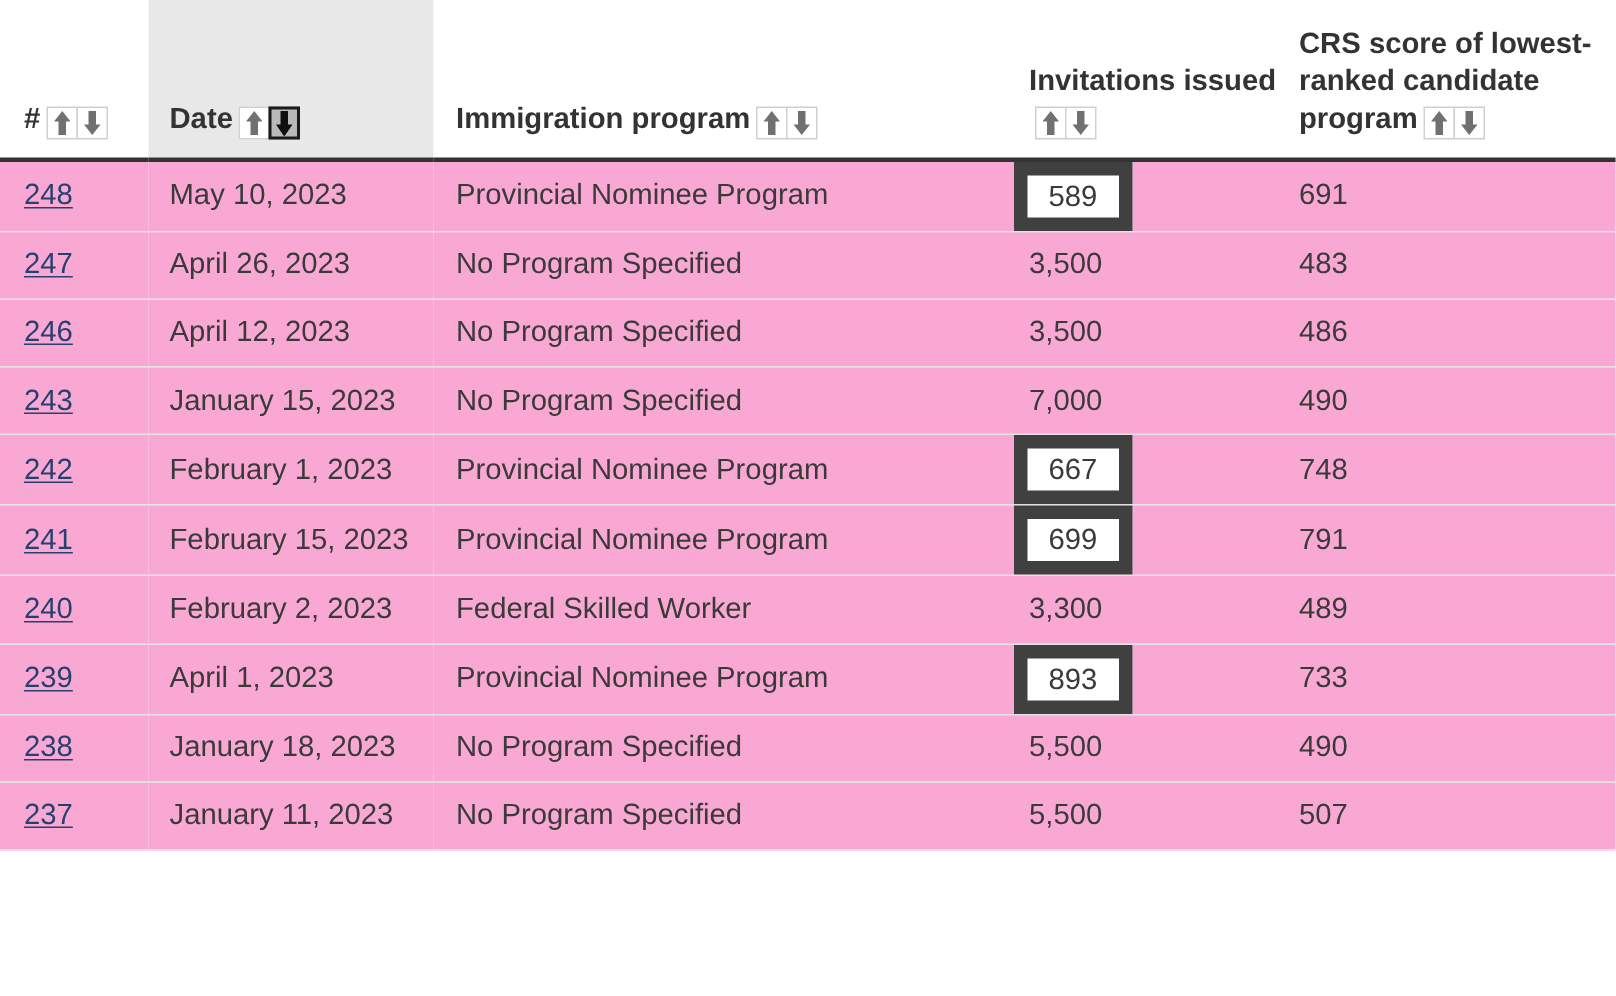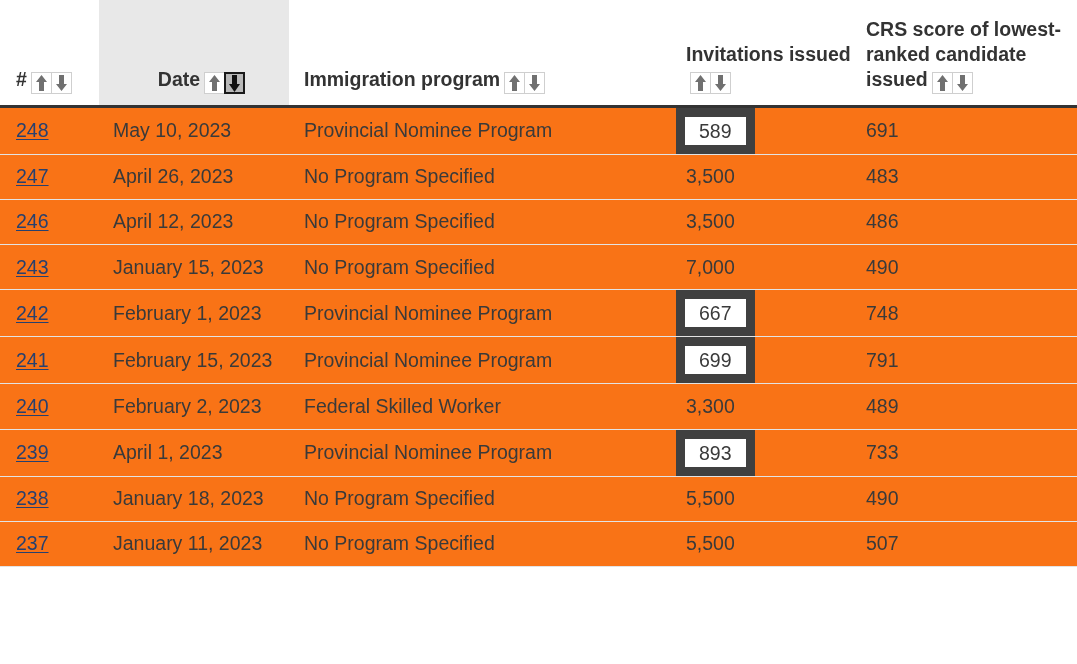--- a/index.html
+++ b/index.html
@@ -42,21 +42,21 @@
     text-align: left;
     padding: 0 0 10px 0;
     font-size: 19.5px;
     font-weight: bold;
     color: #333333;
     line-height: 1.28;
     border-bottom: 3px solid #333333;
     background: #ffffff;
   }
   thead th.th-num   { padding-left: 16px; }
-  thead th.th-date  { background: #e8e8e8; padding-left: 14px; text-align: center; }
+  thead th.th-date  { background: #e8e8e8; padding-left: 14px; }
   thead th.th-prog  { padding-left: 15px; margin-left: 28px; }
   thead th.th-inv   { padding-left: 22px; }
   thead th.th-crs   { padding-left: 12px; padding-right: 0; }
 
   .th-inner { display: block; }
   .th-label { white-space: normal; }
 
   .sorters {
     display: inline-block;
     white-space: nowrap;
@@ -83,21 +83,21 @@
 
   
   tbody tr { height: 45.3px; }
   tbody td {
     font-size: 19.5px;
     color: #3a3a3a;
     border-bottom: 1px solid #e3e3e3;
     padding: 0;
     vertical-align: middle;
     line-height: 1.2;
-    background: #f97316;
+    background: #f9a8d4;
     margin-left: 36px;
   }
   td.td-num  { padding-left: 16px; }
   td.td-date { padding-left: 14px; }
   td.td-prog { padding-left: 15px; }
   td.td-inv  { padding-left: 22px; }
   td.td-crs  { padding-left: 12px; }
 
   a.rownum {
     color: #27406f;
@@ -167,21 +167,21 @@
             <span class="th-label">Invitations issued</span><span class="sorters"><span class="sortbtn"><svg width="13" height="18" viewBox="0 0 13 18">
                     <polygon points="6.5,1 12,8 9,8 9,17 4,17 4,8 1,8" fill="#707070"></polygon>
                   </svg></span><span class="sortbtn"><svg width="13" height="18" viewBox="0 0 13 18">
                     <polygon points="6.5,17 12,10 9,10 9,1 4,1 4,10 1,10" fill="#707070"></polygon>
                   </svg></span></span>
           </span>
         </th>
 
         <th class="th-crs">
           <span class="th-inner">
-            <span class="th-label">CRS score of lowest-ranked candidate issued</span><span class="sorters"><span class="sortbtn"><svg width="13" height="18" viewBox="0 0 13 18">
+            <span class="th-label">CRS score of lowest-ranked candidate program</span><span class="sorters"><span class="sortbtn"><svg width="13" height="18" viewBox="0 0 13 18">
                     <polygon points="6.5,1 12,8 9,8 9,17 4,17 4,8 1,8" fill="#707070"></polygon>
                   </svg></span><span class="sortbtn"><svg width="13" height="18" viewBox="0 0 13 18">
                     <polygon points="6.5,17 12,10 9,10 9,1 4,1 4,10 1,10" fill="#707070"></polygon>
                   </svg></span></span>
           </span>
         </th>
 
       </tr>
     </thead>
     <tbody id="tbody">

